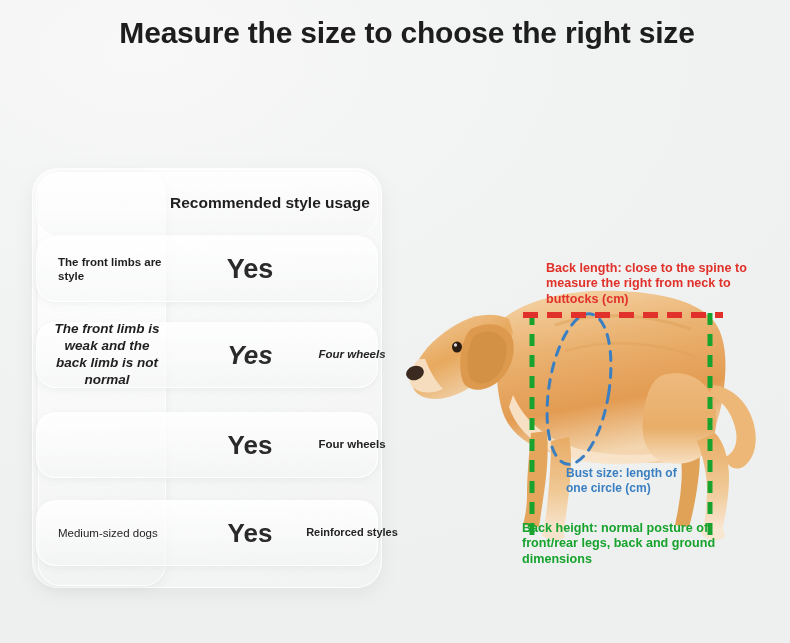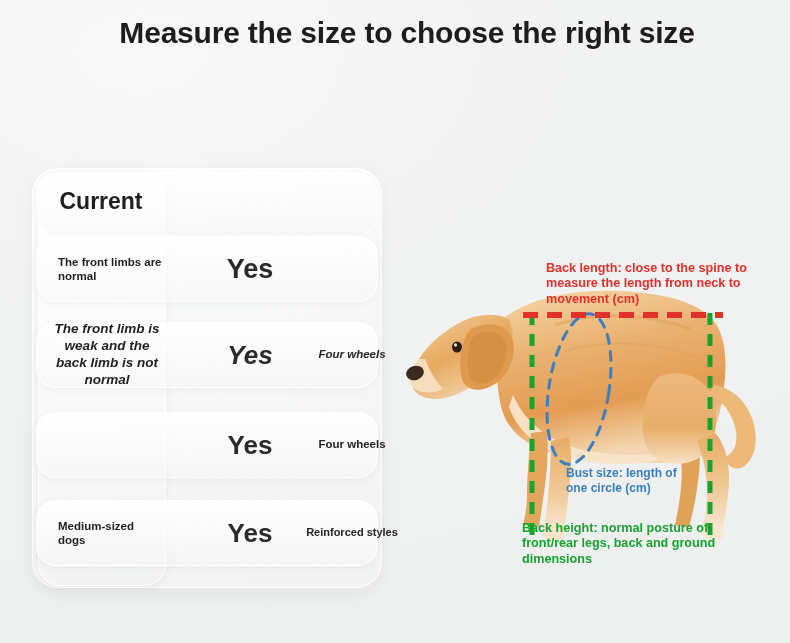--- a/index.html
+++ b/index.html
@@ -74,21 +74,21 @@
   .row .cell-kind{
     position:absolute;left:262px;top:0;width:106px;height:100%;
     display:flex;align-items:center;justify-content:center;
     text-align:center;font-size:11.5px;font-weight:700;color:#242424;
     line-height:1.2;padding:0 3px;box-sizing:border-box;
   }
   .r1{top:236px;} .r2{top:322px;font-style:italic;} .r3{top:412px;} .r4{top:500px;}
   .r1 .cell-cond{font-size:11.5px;font-weight:700;justify-content:flex-start;text-align:left;padding-left:10px;}
   .r2 .cell-cond{font-size:13.5px;font-weight:700;}
   .r3 .cell-cond{font-size:14px;font-weight:700;}
-  .r4 .cell-cond{font-size:11.5px;font-weight:700;justify-content:flex-start;text-align:left;padding-left:10px;}
+  .r4 .cell-cond{font-size:11.5px;font-weight:400;justify-content:flex-start;text-align:left;padding-left:10px;}
   .r1 .cell-yes{font-size:27px;}
   .r4 .cell-kind{font-size:11px;text-align:right;}
 
   
   .dogwrap{position:absolute;left:405px;top:255px;width:385px;height:290px;}
   .dogsvg{position:absolute;left:0;top:0;}
 
   
   .ann{position:absolute;font-weight:700;line-height:1.22;}
   .ann-red{left:546px;top:261px;width:232px;font-size:12.6px;color:#e0312a;}
@@ -98,24 +98,24 @@
 </head>
 <body>
 
 <div id="root">
 
   <div class="title">Measure the size to choose the right size</div>
 
   <div class="panel"></div>
   <div class="leftcol"></div>
   <div class="hdr"></div>
-  <div class="hdr-current">Current</div>
+  <div class="hdr-rec">Recommended style usage</div>
 
   <div class="row r1">
-    <div class="cell-cond">The front limbs are normal</div>
+    <div class="cell-cond">The front limbs are style</div>
     <div class="cell-yes">Yes</div>
   </div>
 
   <div class="row r2">
     <div class="cell-cond">The front limb is weak and the back limb is not normal</div>
     <div class="cell-yes">Yes</div>
     <div class="cell-kind">Four wheels</div>
   </div>
 
   <div class="row r3">
@@ -208,17 +208,17 @@
       <ellipse cx="174" cy="134" rx="30" ry="76" transform="rotate(9 174 134)" fill="none" stroke="#3a7fc1" stroke-width="3" stroke-dasharray="9 8" stroke-linecap="round"></ellipse>
 
       <line x1="127" y1="58" x2="127" y2="287" stroke="#17a32e" stroke-width="5" stroke-dasharray="12 9" stroke-linecap="butt"></line>
 
       <line x1="305" y1="58" x2="305" y2="287" stroke="#17a32e" stroke-width="5" stroke-dasharray="12 9" stroke-linecap="butt"></line>
 
       <line x1="118" y1="60" x2="318" y2="60" stroke="#e0312a" stroke-width="6" stroke-dasharray="15 9" stroke-linecap="butt"></line>
     </svg>
   </div>
 
-  <div class="ann ann-red">Back length: close to the spine to measure the length from neck to movement (cm)</div>
+  <div class="ann ann-red">Back length: close to the spine to measure the right from neck to buttocks (cm)</div>
   <div class="ann ann-green">Back height: normal posture of front/rear legs, back and ground dimensions</div>
   <div class="ann ann-blue">Bust size: length of one circle (cm)</div>
 
 </div>
 
 </body></html>

